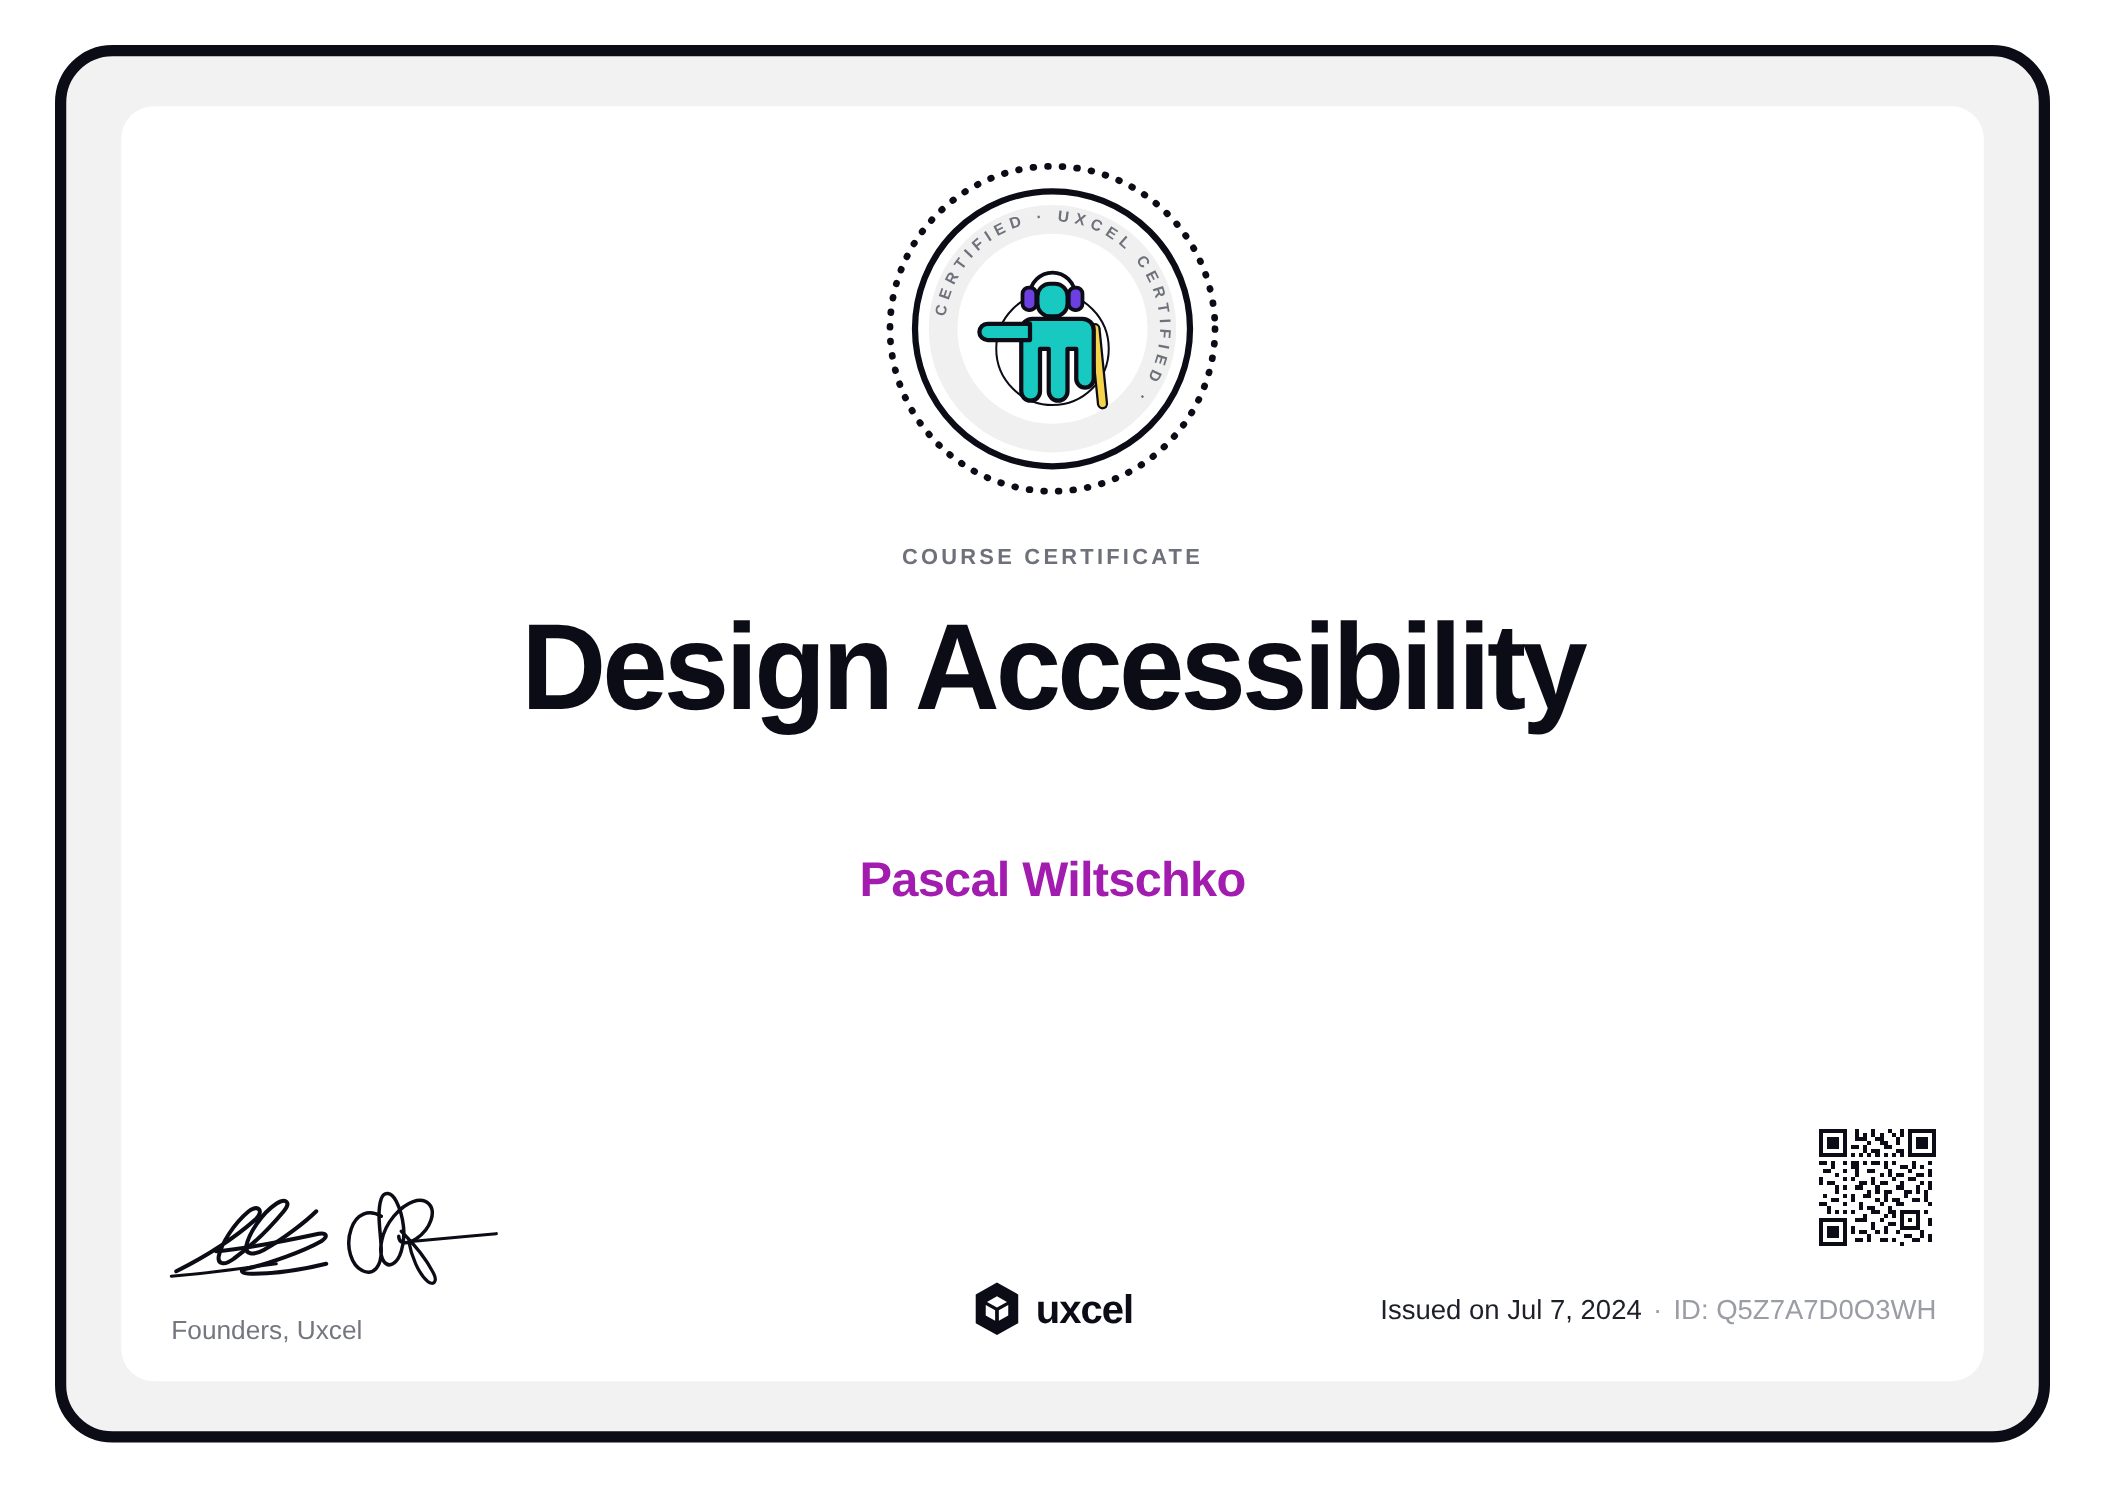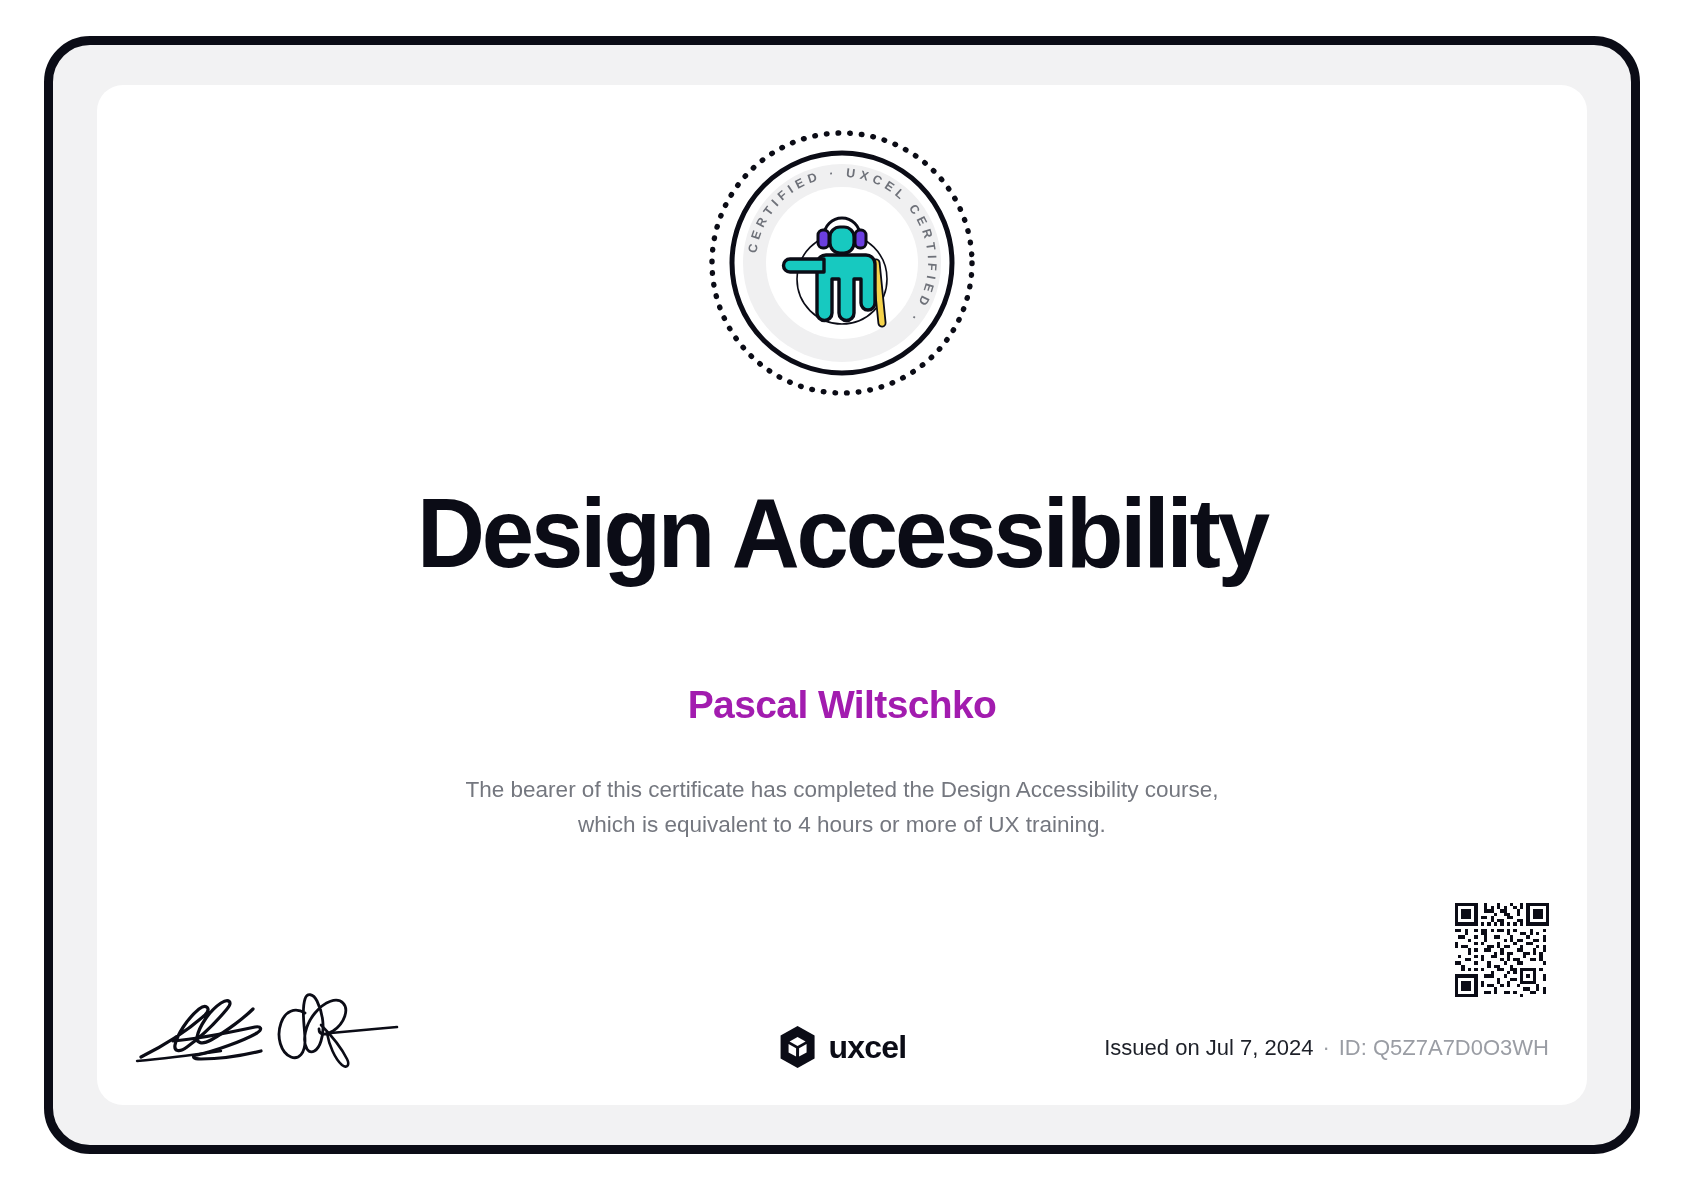--- a/index.html
+++ b/index.html
@@ -215,30 +215,27 @@
 
         <path d="M 118 109 a 18 18 0 0 1 36 0" fill="none" stroke="#0b0c16" stroke-width="3"></path>
 
         <rect x="124" y="100" width="24" height="26" rx="10" fill="#17c9c0" stroke="#0b0c16" stroke-width="3.2"></rect>
 
         <rect x="112" y="103" width="11" height="18" rx="5" fill="#6b3fe0" stroke="#0b0c16" stroke-width="3"></rect>
         <rect x="149" y="103" width="11" height="18" rx="5" fill="#6b3fe0" stroke="#0b0c16" stroke-width="3"></rect>
       </svg>
     </div>
 
+    <div class="eyebrow">COURSE CERTIFICATE</div>
 
     <div class="cert-title">Design Accessibility</div>
 
 
     <div class="recipient">Pascal Wiltschko</div>
 
-    <div class="description">
-      <span>The bearer of this certificate has completed the Design Accessibility course,</span><br>
-      <span>which is equivalent to 4 hours or more of UX training.</span>
-    </div>
 
     <div class="footer">
 
       <div class="sig-block">
         <svg class="sig-img" viewBox="0 0 290 92">
           <g fill="none" stroke="#0b0c16" stroke-linecap="round" stroke-linejoin="round">
             <path d="M6 72 C 30 60, 52 46, 70 30 C 76 24, 72 18, 64 24 C 52 34, 42 50, 40 60
                      C 39 66, 44 68, 52 62 C 66 52, 82 36, 92 24 C 98 17, 94 13, 86 18
                      C 74 26, 64 42, 62 52 C 61 58, 67 60, 76 55 C 92 46, 110 32, 118 24" stroke-width="3.2"></path>
             <path d="M 38 56 C 62 54, 92 48, 120 42 C 126 41, 128 44, 122 48
@@ -249,20 +246,21 @@
                      C 164 75, 170 68, 170 56 C 170 42, 166 26, 170 14
                      C 172 8, 178 8, 182 16 C 188 28, 190 44, 186 56
                      C 183 66, 176 70, 172 64 C 167 56, 170 40, 180 28
                      C 190 16, 202 12, 208 18 C 214 24, 210 38, 198 46
                      C 190 51, 184 50, 184 44" stroke-width="2.8"></path>
             <path d="M 186 40 C 196 50, 206 62, 212 74 C 215 80, 212 84, 207 80
                      C 200 74, 194 60, 192 48" stroke-width="2.6"></path>
             <path d="M 196 48 C 216 46, 240 44, 262 42" stroke-width="2.6"></path>
           </g>
         </svg>
+        <div class="sig-caption">Founders, Uxcel</div>
       </div>
 
       <div class="brand-block">
         <svg class="brand-mark" viewBox="0 0 40 44">
           <path d="M20 1 L37 10.5 L37 33.5 L20 43 L3 33.5 L3 10.5 Z" fill="#0b0c16"></path>
           <g fill="#ffffff">
             <path d="M20 12 L28 16.5 L20 21 L12 16.5 Z"></path>
             <path d="M11 19 L18.5 23.2 L18.5 31.6 L11 27.4 Z"></path>
             <path d="M29 19 L29 27.4 L21.5 31.6 L21.5 23.2 Z"></path>
           </g>

